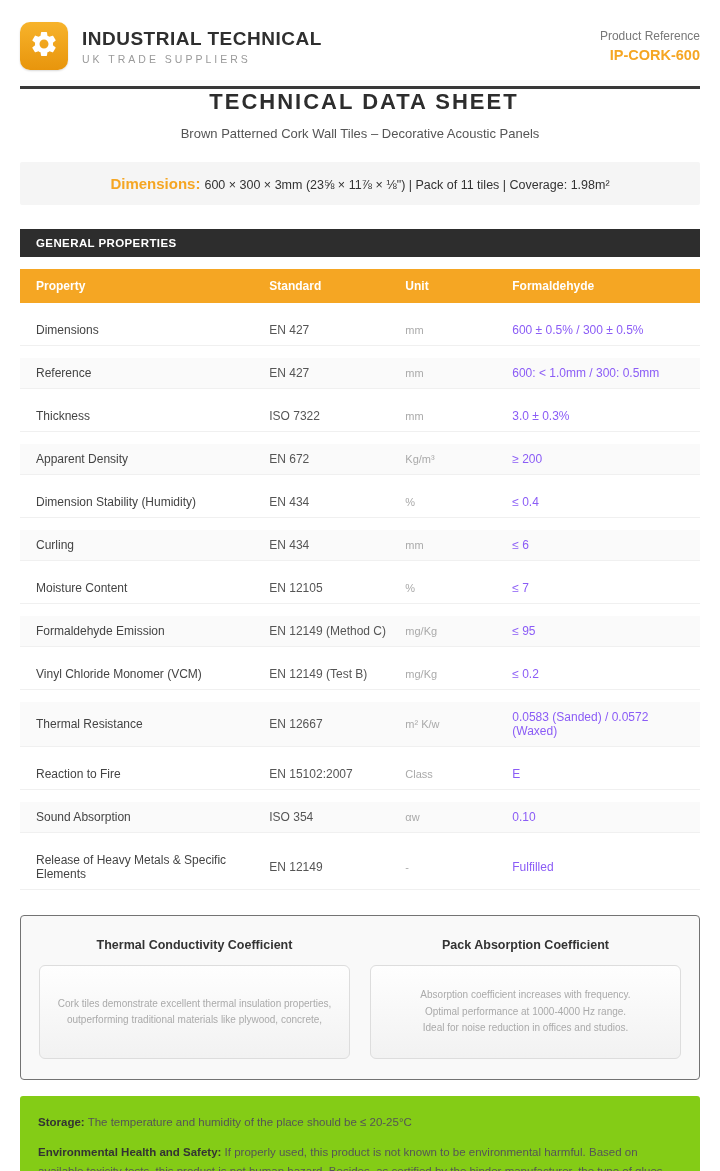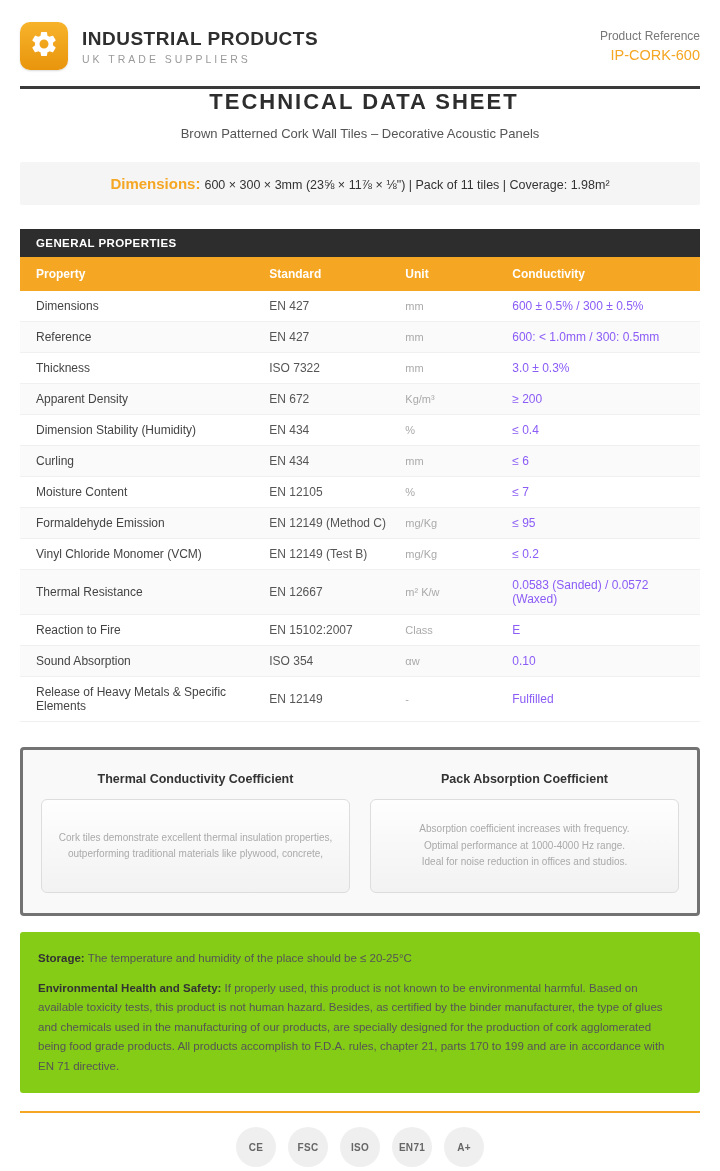--- a/index.html
+++ b/index.html
@@ -15,42 +15,42 @@
   
   .header{display:flex;justify-content:space-between;align-items:center;padding:22px 20px 16px;}
   .brand{display:flex;align-items:center;gap:14px;}
   .logo{width:48px;height:48px;border-radius:10px;background:linear-gradient(180deg,#F7B32B,#E8950C);
         display:flex;align-items:center;justify-content:center;box-shadow:0 1px 2px rgba(0,0,0,.15);}
   .logo svg{width:30px;height:30px;fill:#fff;}
   .brand-name{font-size:19px;font-weight:bold;letter-spacing:.5px;color:#2f2f2f;}
   .brand-tagline{font-size:10.5px;letter-spacing:3px;color:#9a9a9a;margin-top:3px;}
   .ref{text-align:right;}
   .ref-label{font-size:12px;color:#777;}
-  .ref-value{font-size:14.5px;font-weight:normal;color:var(--accent);margin-top:4px;}
+  .ref-value{font-size:14.5px;font-weight:bold;color:var(--accent);margin-top:4px;}
   .header-rule{margin:0 20px;border-top:3px solid #3a3a3a;}
   
   .doc-title{text-align:center;font-size:22px;font-weight:bold;letter-spacing:2px;color:#2d2d2d;padding-left:8px;}
   .doc-subtitle{margin-top:11px;text-align:center;font-size:13px;color:#555;}
   
   .dim-bar{margin:21px 20px 0;background:#f5f5f5;border-radius:2px;padding:13px 10px;text-align:center;font-size:12.5px;color:#333;}
   .dim-label{color:var(--accent);font-weight:bold;font-size:15px;margin-right:4px;}
   
   .table-wrap{margin:24px 20px 0;}
   .section-bar{background:var(--dark);color:#fff;font-size:11.5px;font-weight:bold;letter-spacing:.4px;padding:8px 16px;}
-  .thead,.trow{display:grid;grid-template-columns:36% 21% 16.5% 26.5%;align-items:center;}
+  .thead,.trow{display:grid;grid-template-columns:36% 21% 16.5% 26.5%;align-items:center;margin-top:12px;}
   .thead{background:var(--accent);color:#fff;font-size:12px;font-weight:bold;padding:10px 16px;}
   .trow{padding:8px 16px;border-bottom:1px solid #f0f0f0;background:#fff;min-height:29px;}
   .trow:nth-child(even){background:#fafafa;}
   .td{font-size:12px;}
   .td.c0{color:#444;}
   .td.c1{color:#555;}
   .td.c2{color:#aaa;font-size:11px;}
   .td.c3{font-weight:normal;color:#8b5cf6;}
   
-  .panels{margin:25px 20px 0;background:#f9f9f9;border:3px solid #737373;border-radius:4px;
+  .panels{margin:25px 20px 0;background:#f9f9f9;border:1px solid #737373;border-radius:4px;
           padding:16px 18px 20px;display:flex;gap:20px;}
   .panel{flex:1;min-width:0;}
   .panel-title{text-align:center;font-size:12.5px;font-weight:bold;color:#333;margin:6px 0 13px;}
   .panel-box{height:94px;background:linear-gradient(180deg,#fefefe,#f2f2f2);border:1px solid #ddd;border-radius:6px;
              display:flex;align-items:center;justify-content:center;text-align:center;
              font-size:10px;color:#aaa;line-height:1.65;padding:8px;}
   
   .notes{margin:16px 20px 0;background:#84cc16;border-radius:3px;padding:17px 18px;font-size:11.5px;color:#555;line-height:1.7;}
   .notes p + p{margin-top:10px;}
   .notes b{color:#333;}
@@ -66,21 +66,21 @@
 <div class="header">
   <div class="brand">
     <div class="logo">
       <span>
         <svg viewBox="0 0 24 24" width="30" height="30">
             <path fill="#fff" d="M19.14 12.94c.04-.3.06-.61.06-.94 0-.32-.02-.64-.07-.94l2.03-1.58c.18-.14.23-.41.12-.61l-1.92-3.32c-.12-.22-.37-.29-.59-.22l-2.39.96c-.5-.38-1.03-.7-1.62-.94l-.36-2.54c-.04-.24-.24-.41-.48-.41h-3.84c-.24 0-.43.17-.47.41l-.36 2.54c-.59.24-1.13.57-1.62.94l-2.39-.96c-.22-.08-.47 0-.59.22L2.74 8.87c-.12.21-.08.47.12.61l2.03 1.58c-.05.3-.09.63-.09.94s.02.64.07.94l-2.03 1.58c-.18.14-.23.41-.12.61l1.92 3.32c.12.22.37.29.59.22l2.39-.96c.5.38 1.03.7 1.62.94l.36 2.54c.05.24.24.41.48.41h3.84c.24 0 .44-.17.47-.41l.36-2.54c.59-.24 1.13-.56 1.62-.94l2.39.96c.22.08.47 0 .59-.22l1.92-3.32c.12-.22.07-.47-.12-.61l-2.01-1.58zM12 15.6c-1.98 0-3.6-1.62-3.6-3.6s1.62-3.6 3.6-3.6 3.6 1.62 3.6 3.6-1.62 3.6-3.6 3.6z"></path>
           </svg>
       </span>
     </div>
     <div>
-      <div class="brand-name">INDUSTRIAL PRODUCTS</div>
+      <div class="brand-name">INDUSTRIAL TECHNICAL</div>
       <div class="brand-tagline">UK TRADE SUPPLIERS</div>
     </div>
   </div>
   <div class="ref">
     <div class="ref-label">Product Reference</div>
     <div class="ref-value">IP-CORK-600</div>
   </div>
 </div>
 <div class="header-rule"></div>
 
@@ -90,21 +90,21 @@
 <div class="dim-bar">
   <span class="dim-label">Dimensions:</span><span>600 × 300 × 3mm (23⅝ × 11⅞ × ⅛") | Pack of 11 tiles | Coverage: 1.98m²</span>
 </div>
 
 <div class="table-wrap">
   <div class="section-bar">GENERAL PROPERTIES</div>
   <div class="thead">
     <div class="td">Property</div>
     <div class="td">Standard</div>
     <div class="td">Unit</div>
-    <div class="td">Conductivity</div>
+    <div class="td">Formaldehyde</div>
   </div>
   <div>
       <div class="trow">
         <div class="td c0">Dimensions</div>
         <div class="td c1">EN 427</div>
         <div class="td c2">mm</div>
         <div class="td c3">600 ± 0.5% / 300 ± 0.5%</div>
       </div>
       <div class="trow">
         <div class="td c0">Reference</div>

